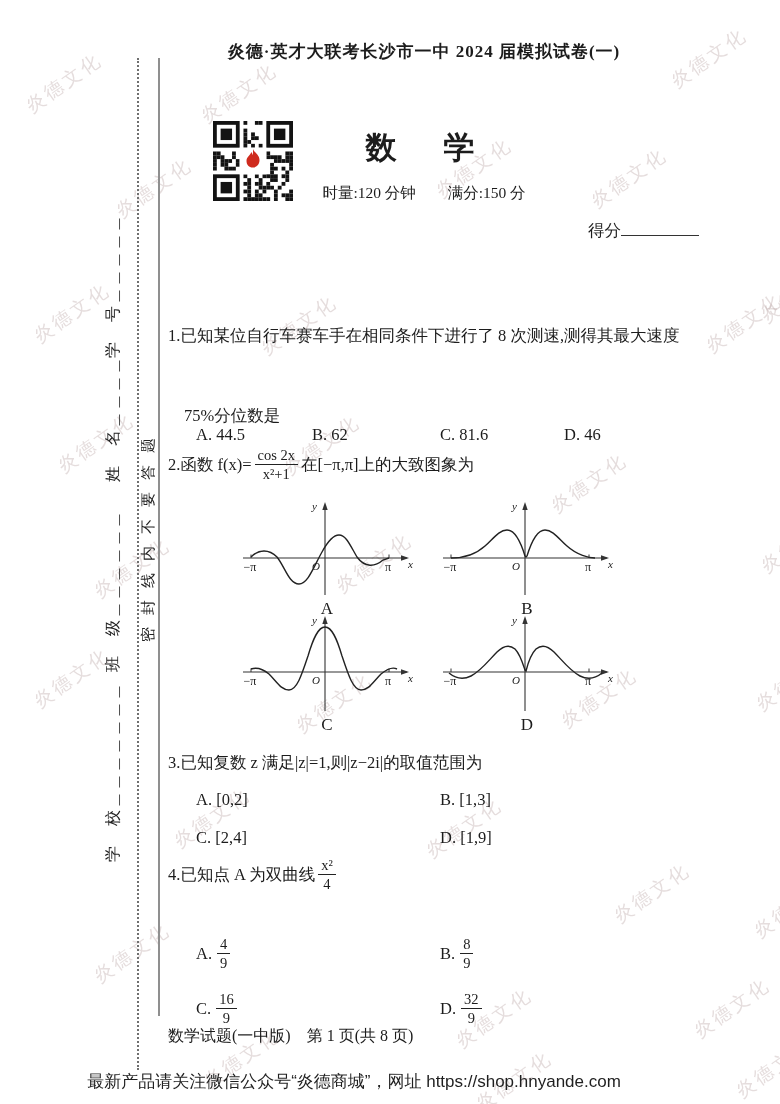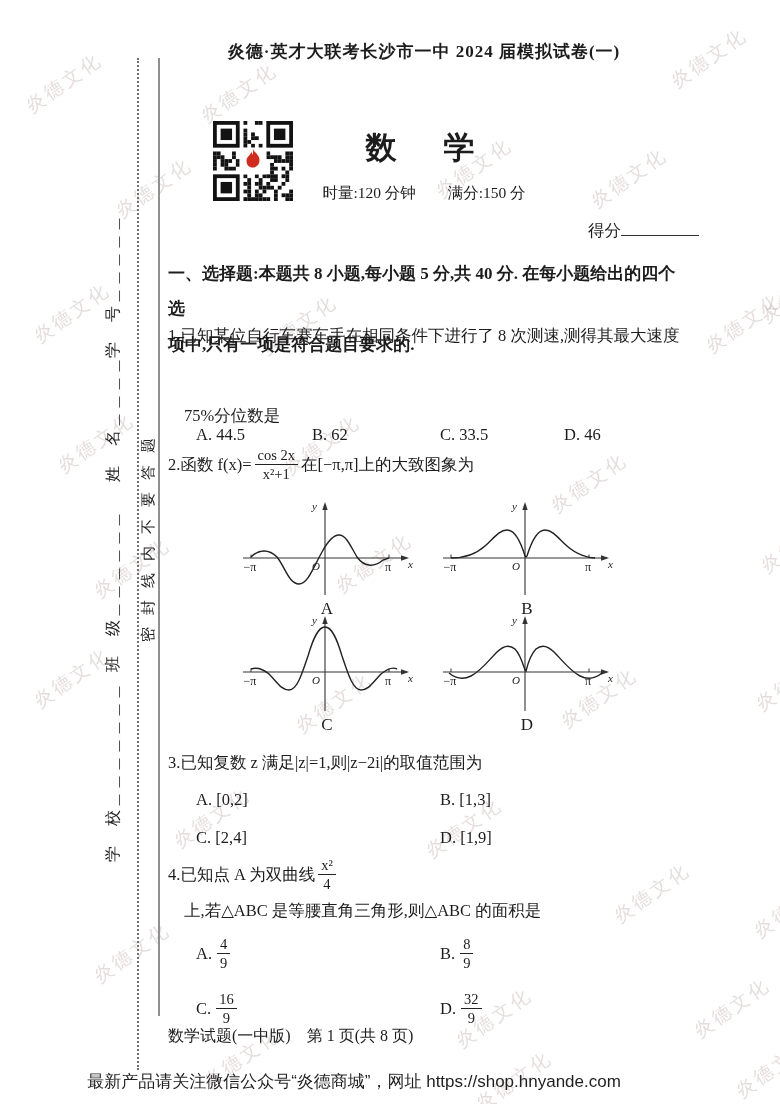--- a/index.html
+++ b/index.html
@@ -228,31 +228,27 @@
 
   <div class="meta">
     <span>时量:120 分钟</span>
     <span>满分:150 分</span>
   </div>
 
   <div class="score">
     <span>得分</span><span class="score-line"></span>
   </div>
 
-  <div class="sec">
-    <div>一、选择题:本题共 8 小题,每小题 5 分,共 40 分. 在每小题给出的四个选</div>
-    <div>项中,只有一项是符合题目要求的.</div>
-  </div>
 
   <div class="tline" style="left:168px;top:325px;">1.已知某位自行车赛车手在相同条件下进行了 8 次测速,测得其最大速度</div>
   <div class="tline" style="left:184px;top:405px;">75%分位数是</div>
   <div class="optrow" style="top:425px;">
     <span class="opt oA"><span>A.</span>&nbsp;<span>44.5</span></span>
     <span class="opt oB"><span>B.</span>&nbsp;<span>62</span></span>
-    <span class="opt oC"><span>C.</span>&nbsp;<span>33.5</span></span>
+    <span class="opt oC"><span>C.</span>&nbsp;<span>81.6</span></span>
     <span class="opt oD"><span>D.</span>&nbsp;<span>46</span></span>
   </div>
 
   <div class="tline fracline" style="left:168px;top:446px;">
     <span>2.</span>
       <span>函数 f(x)=</span>
       <span class="frac">
         <span class="fn">cos 2x</span>
         <span>x²+1</span>
       </span>
@@ -342,21 +338,20 @@
   </div>
 
   <div class="tline fracline" style="left:168px;top:856px;">
     <span>4.</span>
       <span>已知点 A 为双曲线</span>
       <span class="frac">
         <span class="fn">x²</span>
         <span>4</span>
       </span>
   </div>
-  <div class="tline" style="left:184px;top:900px;">上,若△ABC 是等腰直角三角形,则△ABC 的面积是</div>
   <div class="optrow" style="top:935px;">
     <span class="opt o2A">
         <span>A.</span>
         <span class="frac">
           <span class="fn">4</span>
           <span>9</span>
         </span>
       </span>
     <span class="opt o2B">
         <span>B.</span>

